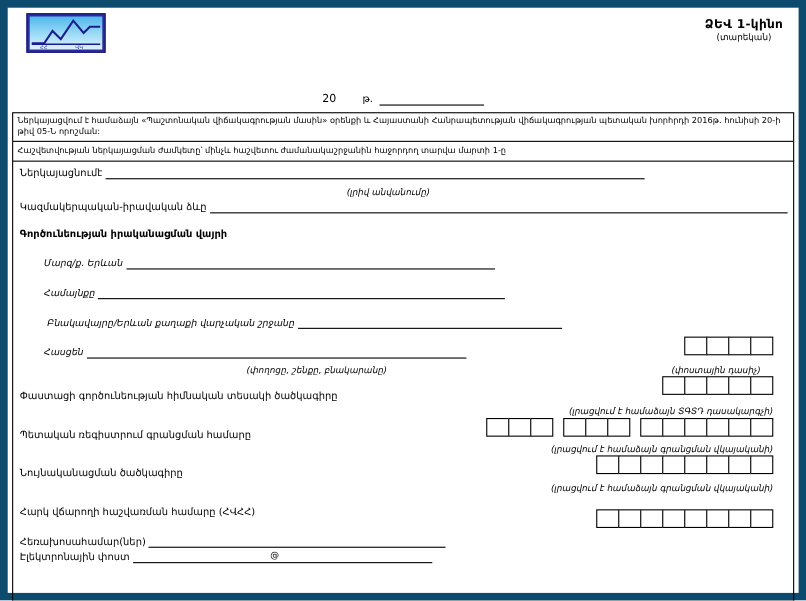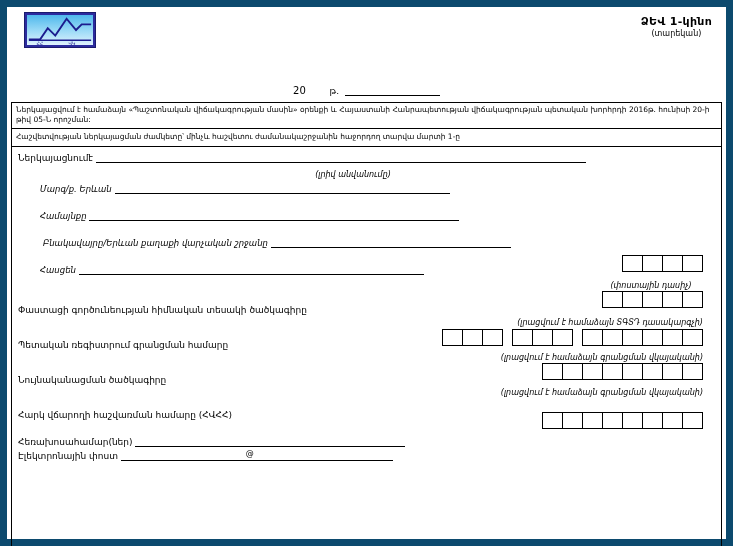--- a/index.html
+++ b/index.html
@@ -226,21 +226,28 @@
   </div>
 
   <div class="body-wrap">
 
     <div class="frow" style="height:17px">
       <span class="lbl">Ներկայացնումէ</span>
       <span class="line" style="width:490px"></span>
     </div>
     <div class="caption" style="width:560px;margin-left:55px;height:14px">(լրիվ անվանումը)</div>
 
-
+    <div class="frow" style="height:24px">
+      <span class="lbl">Կազմակերպական-իրավական ձևը</span>
+      <span class="line" style="width:525px"></span>
+    </div>
+
+    <div class="frow bold" style="height:27px">
+      <span class="lbl">Գործունեության իրականացման վայրի</span>
+    </div>
 
     <div class="frow" style="height:27px;padding-left:22px">
       <span class="lbl ital">Մարզ/ք. Երևան</span>
       <span class="line" style="width:335px"></span>
     </div>
 
     <div class="frow" style="height:27px;padding-left:22px">
       <span class="lbl ital">Համայնքը</span>
       <span class="line" style="width:370px"></span>
     </div>
@@ -254,20 +261,21 @@
       <span class="lbl ital">Հասցեն</span>
       <span class="line" style="width:345px"></span>
       <span class="boxes abs" style="right:12px;top:-10px">
         <span class="cell"></span>
         <span class="cell"></span>
         <span class="cell"></span>
         <span class="cell"></span>
       </span>
     </div>
     <div style="position:relative;height:24px">
+      <div class="caption abs" style="left:150px;width:240px">(փողոցը, շենքը, բնակարանը)</div>
       <div class="caption abs" style="right:4px;width:120px">(փոստային դասիչ)</div>
     </div>
 
     <div class="frow" style="height:13px">
       <span class="lbl">Փաստացի գործունեության հիմնական տեսակի ծածկագիրը</span>
       <span class="boxes abs" style="right:12px;top:-14px">
         <span class="cell"></span>
         <span class="cell"></span>
         <span class="cell"></span>
         <span class="cell"></span>

